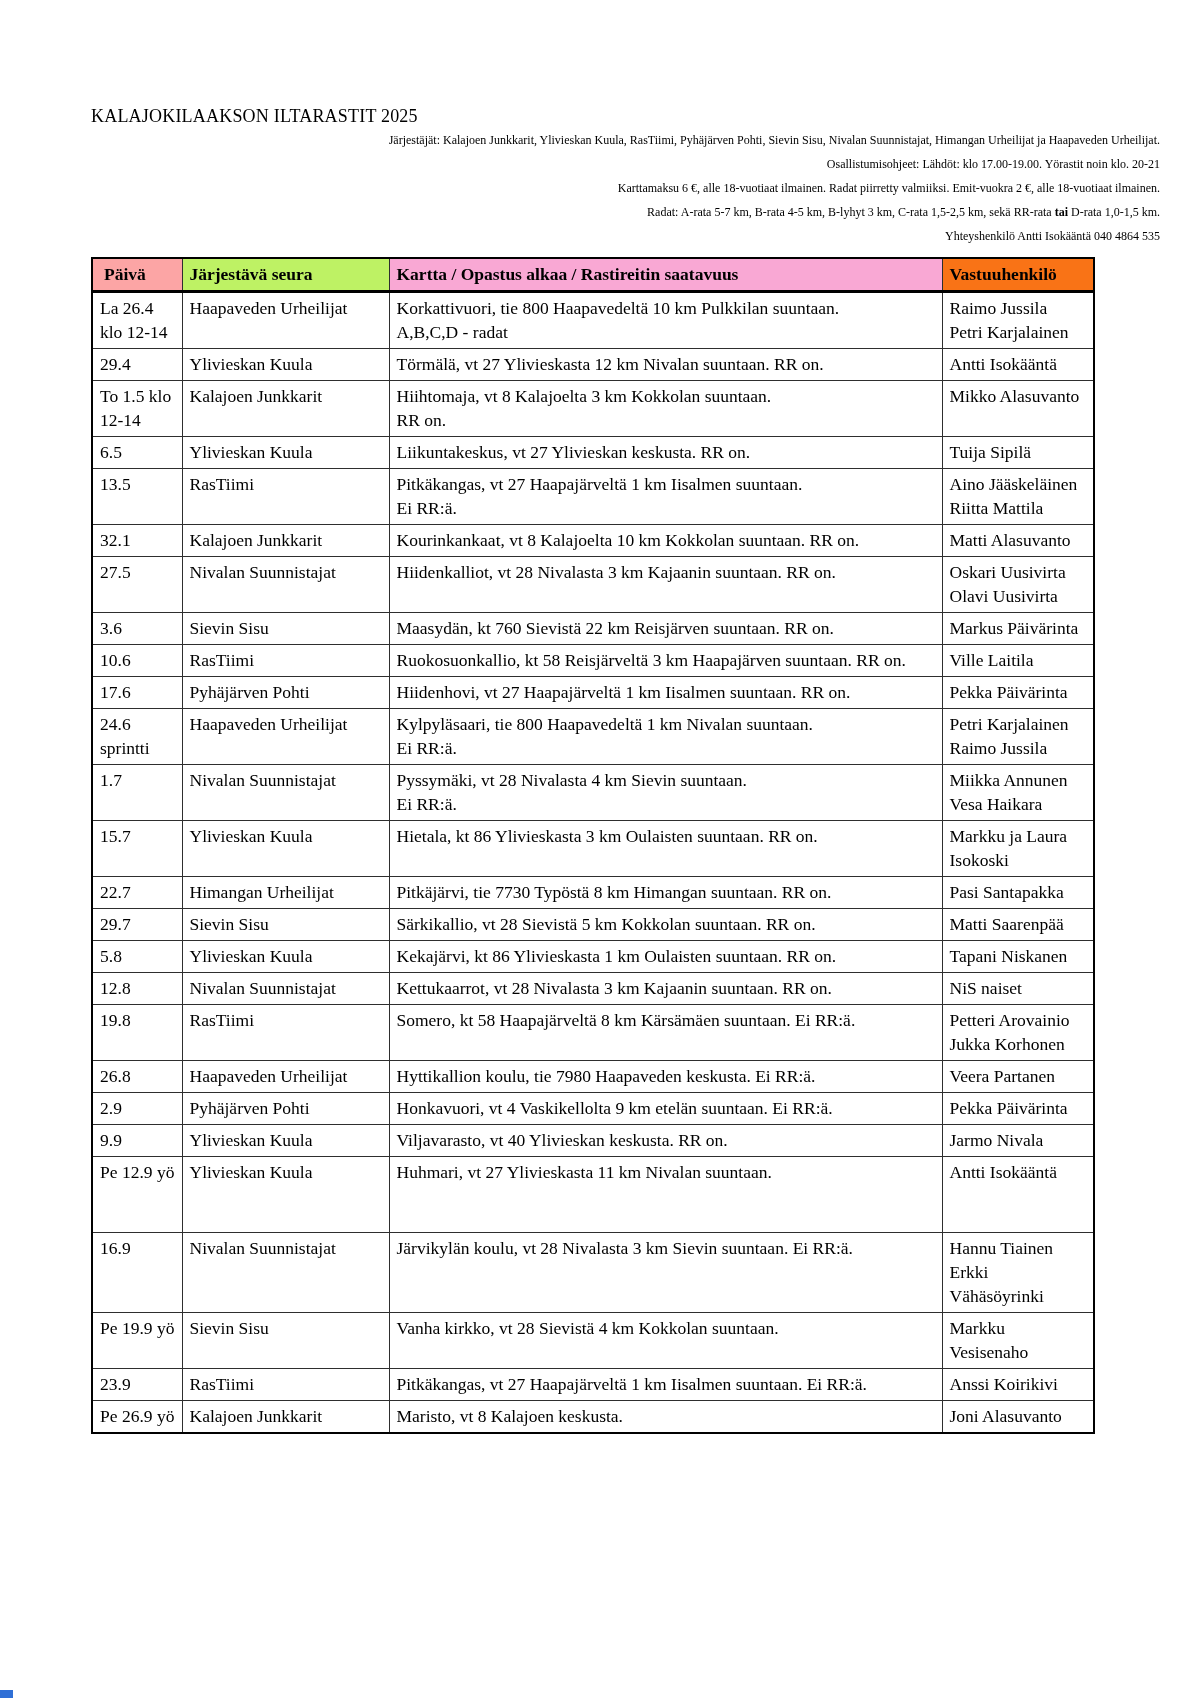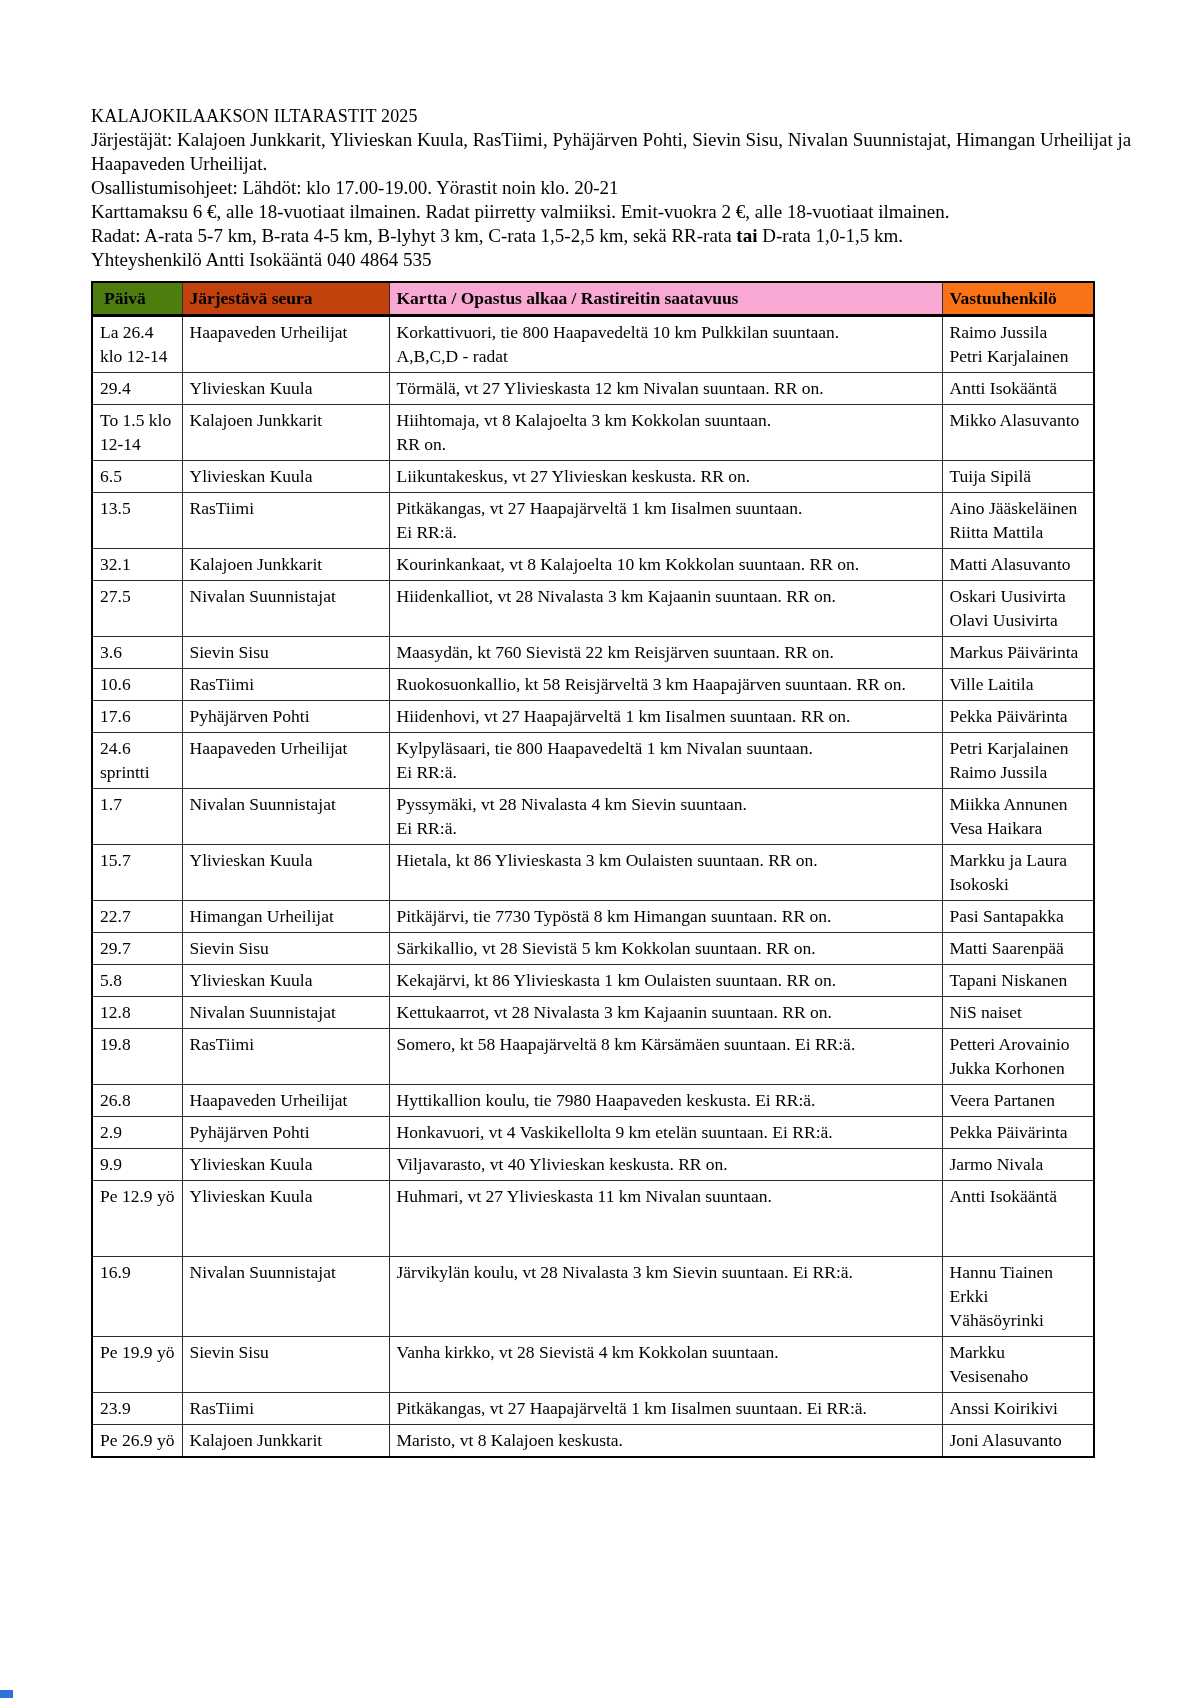--- a/index.html
+++ b/index.html
@@ -15,23 +15,24 @@
     padding: 104px 40px 0 55px;
     margin-left: 36px;
   }
   .doc-title {
     font-size: 18px;
     line-height: 24px;
     font-weight: normal;
     letter-spacing: 0.2px;
   }
   .intro-line {
-    font-size: 19px;
+    font-size: 12px;
     line-height: 24px;
     max-width: 1108px;
+    text-align: right;
   }
   .events-table {
     margin-top: 9px;
     border-collapse: collapse;
     width: 1002px;
     table-layout: fixed;
     border: 2px solid #000;
   }
   .events-table th, .events-table td {
     border: 1px solid #2e2e2e;
@@ -77,22 +78,22 @@
 
   <table class="events-table">
     <colgroup>
       <col class="col-date">
         <col class="col-club">
         <col class="col-venue">
         <col class="col-person">
     </colgroup>
     <thead>
       <tr>
-        <th style="background: #4d7c0f; padding-left: 11px;">Päivä</th>
-        <th style="background: #c2410c; font-family: Liberation Serif, serif;">Järjestävä seura</th>
+        <th style="background: #fca5a5; padding-left: 11px;">Päivä</th>
+        <th style="background: #bef264; font-family: Liberation Serif, serif;">Järjestävä seura</th>
         <th style="background: #f9a8d4;">Kartta  /  Opastus alkaa  /  Rastireitin saatavuus</th>
         <th style="background: #f97316;">Vastuuhenkilö</th>
       </tr>
     </thead>
     <tbody>
         <tr>
     <td data-cell="date">La 26.4
 klo 12-14</td>
     <td data-cell="club">Haapaveden Urheilijat</td>
     <td data-cell="venue">Korkattivuori, tie 800 Haapavedeltä 10 km Pulkkilan suuntaan.

